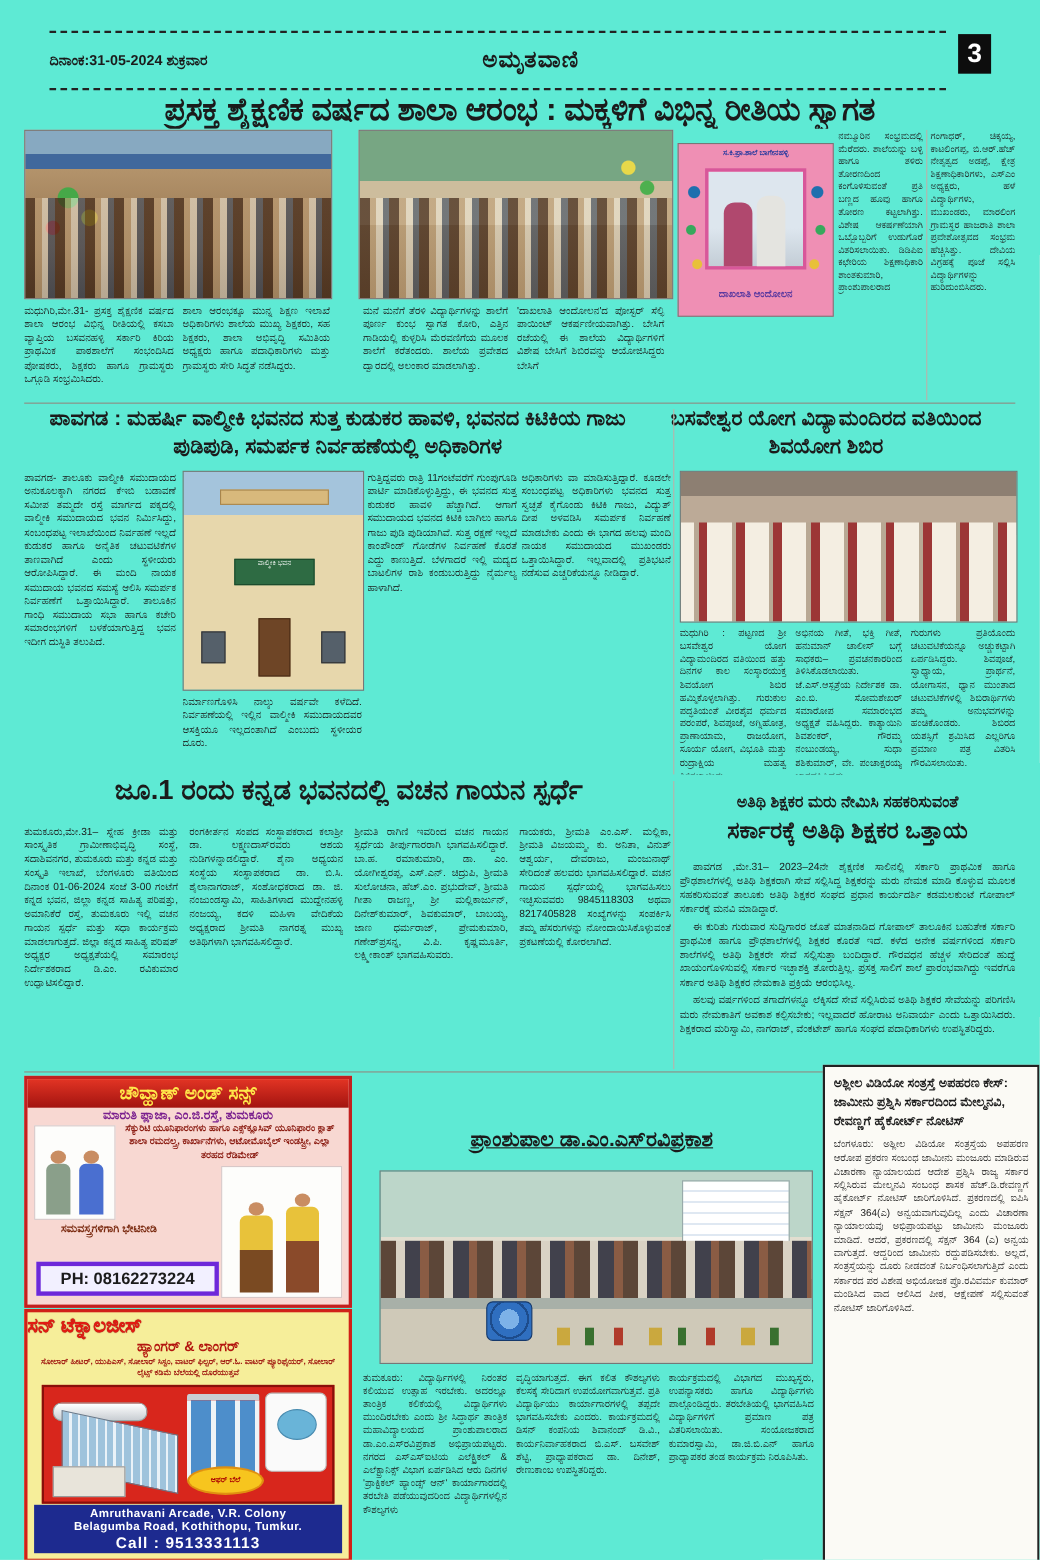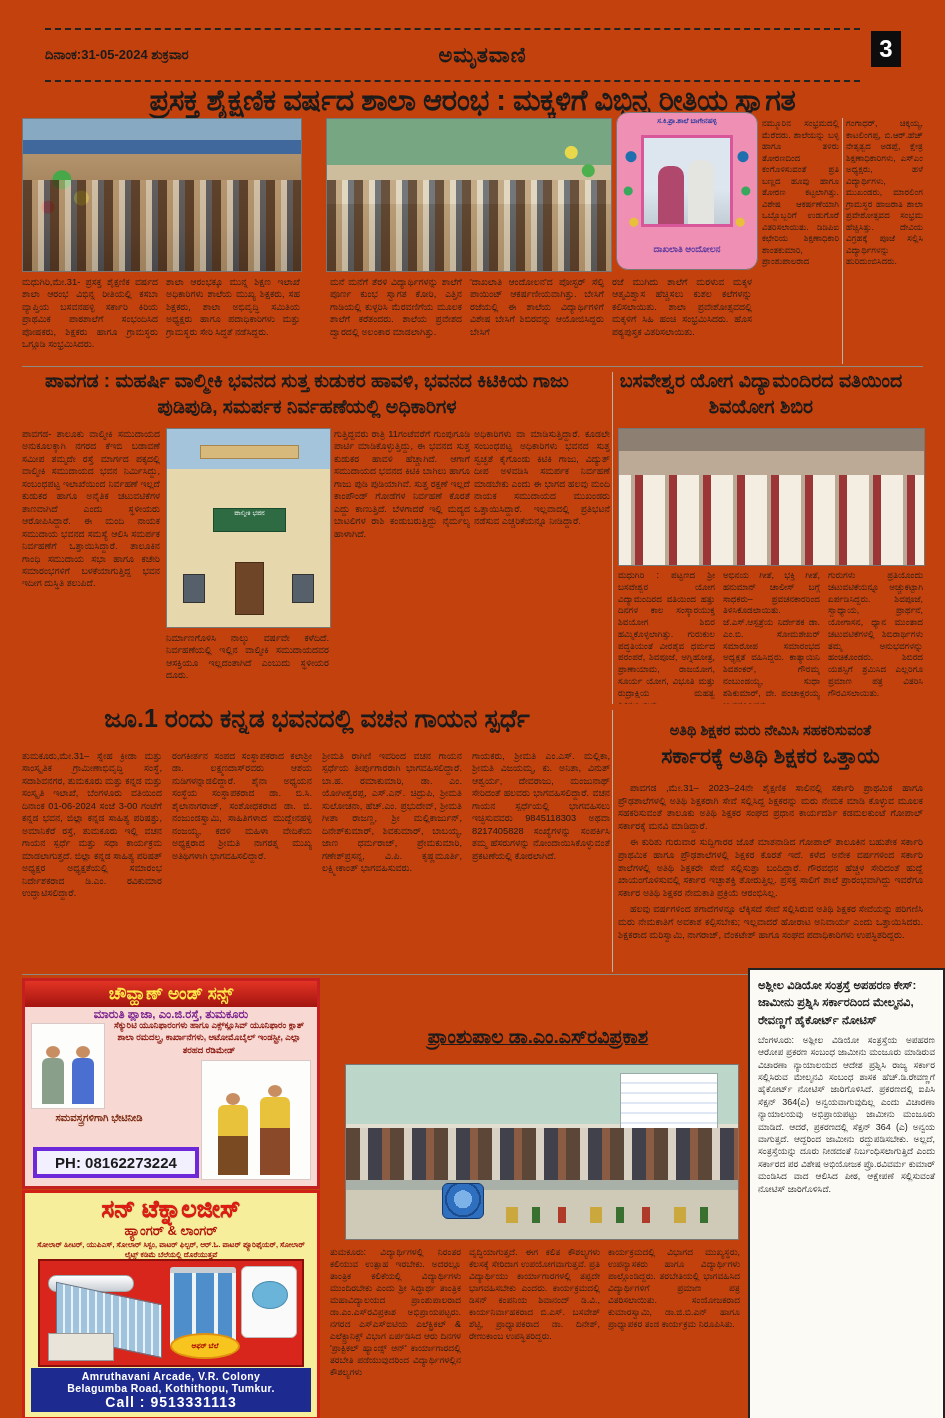--- a/index.html
+++ b/index.html
@@ -1,27 +1,27 @@
 <!DOCTYPE html>
 <html><head>
 <meta charset="utf-8">
 <style>
   html,body{margin:0;padding:0;}
   body{background:#e8e6e0;font-family:"Liberation Sans","DejaVu Sans",sans-serif;}
-  #page{position:relative;width:945px;height:1418px;background:#c2410c;margin:0 auto;overflow:hidden;color:#1b1b1b;}
+  #page{position:relative;width:945px;height:1418px;background:#5eead4;margin:0 auto;overflow:hidden;color:#1b1b1b;}
   .abs{position:absolute;}
   
   .masthead{left:45px;top:28px;width:815px;height:50px;border-top:2px dashed #222;border-bottom:2px dashed #222;display:flex;align-items:center;}
   .m-date{font-size:13px;font-weight:bold;width:260px;}
   .m-title{font-size:21px;font-weight:bold;flex:1;text-align:center;letter-spacing:1px;}
   .m-sp{width:200px;}
   .pagebox{left:871px;top:31px;width:30px;height:36px;background:#0d0d0d;color:#fff;font-size:24px;font-weight:bold;display:flex;align-items:center;justify-content:center;}
   
   .h1{left:22px;top:84px;width:901px;font-size:29px;font-weight:bold;text-align:center;white-space:nowrap;letter-spacing:-.5px;overflow:hidden;}
-  .h2wrap{left:26px;top:368px;width:897px;display:flex;gap:14px;}
+  .h2wrap{left:26px;top:368px;width:897px;display:flex;gap:4px;}
   .h2l{width:562px;font-size:19px;font-weight:bold;text-align:center;line-height:1.35;}
   .h2r{width:318px;font-size:19px;font-weight:bold;text-align:center;line-height:1.35;}
   .h3{left:22px;top:704px;width:590px;font-size:25px;font-weight:bold;text-align:center;white-space:nowrap;overflow:hidden;}
   .kick{font-weight:bold;text-align:center;}
   
   .bt{font-size:9.3px;line-height:1.34;text-align:justify;overflow:hidden;word-break:break-word;}
   .bt p{margin:0 0 4px;text-indent:12px;}
   .two-col{column-count:2;column-gap:7px;column-rule:1px solid #b9b4aa;}
   .rule-h{background:#8f8a80;height:1px;}
   .rule-v{background:#b9b4aa;width:1px;}
@@ -57,21 +57,21 @@
   .ad1{left:22px;top:978px;width:292px;height:205px;border:3px solid #c3201f;background:#f8d8d2;}
   .ad1-band{background:linear-gradient(#e23424,#a31410);color:#ffe84a;font-weight:bold;font-size:17px;text-align:center;padding:3px 0;}
   .ad1-addr{color:#7a1f8e;font-weight:bold;text-align:center;font-size:11.5px;padding:1px 0;}
   .kidbox{position:absolute;background:#fdfdfb;border:1px solid #d8c8c8;}
   .fig{position:absolute;bottom:4px;border-radius:6px 6px 0 0;}
   .fig::before{content:"";position:absolute;top:-12px;left:50%;transform:translateX(-50%);width:14px;height:12px;border-radius:50%;background:#c98d62;}
   .ad1-lines{position:absolute;left:84px;top:38px;width:200px;font-size:8.6px;color:#8a1a10;text-align:center;font-weight:bold;line-height:1.45;}
   .ad1-visit{position:absolute;left:14px;top:128px;width:120px;font-size:10px;color:#7a2a10;font-weight:bold;text-align:center;line-height:1.7;}
   .ad1-phone{position:absolute;left:8px;bottom:8px;width:158px;background:#f2f0ff;border:4px solid #6d28d9;color:#1b1b1b;font-weight:bold;font-size:15px;text-align:center;padding:3px 0;}
   .ad2{left:22px;top:1190px;width:292px;height:224px;border:3px solid #d02018;background:#f6ee9a;}
-  .ad2-title{color:#e21b12;font-weight:800;font-size:24px;text-align:center;margin-top:2px;text-shadow:0 0 1px #7a0c08;}
+  .ad2-title{color:#e21b12;font-weight:800;font-size:18px;margin-top:2px;text-shadow:0 0 1px #7a0c08;}
   .ad2-sub{color:#b3150e;font-weight:bold;font-size:13px;text-align:center;}
   .ad2-small{color:#a01810;font-size:7.4px;text-align:center;line-height:1.35;padding:1px 10px 0;font-weight:bold;}
   .ad2-panel{position:absolute;left:13px;top:66px;width:262px;height:104px;background:#d8261c;border:2px solid #8a0f0a;}
   .ht-tank{position:absolute;left:8px;top:14px;width:84px;height:15px;background:linear-gradient(#ffffff,#c9ced3);border-radius:8px;border:1px solid #9aa;}
   .ht-panel{position:absolute;left:16px;top:32px;width:104px;height:52px;background:repeating-linear-gradient(90deg,#9fc3dc 0 6px,#eaf2f8 6px 8px);transform:skewY(12deg);border:1px solid #678;}
   .flt{position:absolute;left:130px;top:6px;width:66px;height:74px;background:linear-gradient(90deg,#eef3f6 0 4px,#4d8ecb 4px 22px,#eef3f6 22px 26px,#4d8ecb 26px 44px,#eef3f6 44px 48px,#4d8ecb 48px 62px,#eef3f6 62px 66px);border-top:6px solid #c9ced3;border-radius:3px;}
   .ro{position:absolute;right:5px;top:5px;width:54px;height:70px;background:#fafafa;border-radius:6px;border:1px solid #bbb;}
   .ro::before{content:"";position:absolute;left:10px;top:14px;width:34px;height:26px;border-radius:50%;background:#69b4d8;border:1px solid #4a8cb0;}
   .ctrl{position:absolute;left:8px;bottom:4px;width:64px;height:26px;background:#e8e4da;border:1px solid #999;}
   .badge{position:absolute;right:64px;bottom:8px;width:66px;height:22px;background:#f7c51e;border-radius:50%;color:#a00;font-size:7px;font-weight:bold;text-align:center;line-height:22px;box-shadow:0 0 0 2px #e09010;}
@@ -93,32 +93,31 @@
   <div class="abs pagebox">3</div>
 
   <div class="abs h1">ಪ್ರಸಕ್ತ ಶೈಕ್ಷಣಿಕ ವರ್ಷದ ಶಾಲಾ ಆರಂಭ :  ಮಕ್ಕಳಿಗೆ ವಿಭಿನ್ನ ರೀತಿಯ ಸ್ವಾಗತ</div>
 
   <div class="abs ph ph1" style="left:22px;top:118px;width:278px;height:152px;" title="ಶಾಲಾ ಆರಂಭೋತ್ಸವದಲ್ಲಿ ಪೋಷಕರು ಹಾಗೂ ಗ್ರಾಮಸ್ಥರು">
     <div class="crowd"></div>
   </div>
   <div class="abs ph ph2" style="left:326px;top:118px;width:284px;height:152px;" title="ಎತ್ತಿನ ಗಾಡಿಯಲ್ಲಿ ವಿದ್ಯಾರ್ಥಿಗಳ ಮೆರವಣಿಗೆ">
     <div class="crowd"></div>
   </div>
-  <div class="abs ph pf" style="left:616px;top:112px;width:140px;height:156px;border-radius:12px;" title="ದಾಖಲಾತಿ ಆಂದೋಲನ ಸೆಲ್ಫಿ ಪಾಯಿಂಟ್">
+  <div class="abs ph pf" style="left:616px;top:130px;width:140px;height:156px;" title="ದಾಖಲಾತಿ ಆಂದೋಲನ ಸೆಲ್ಫಿ ಪಾಯಿಂಟ್">
     <div class="pf-top">ಸ.ಕಿ.ಪ್ರಾ.ಶಾಲೆ ಬಾಗೇನಹಳ್ಳಿ</div>
     <div class="pf-frame"></div>
     <div class="pf-bot">ದಾಖಲಾತಿ ಆಂದೋಲನ</div>
   </div>
   <div class="abs bt two-col" style="left:762px;top:118px;width:161px;height:246px;font-size:8.6px;">ನಮ್ಮೂರಿನ ಸಂಭ್ರಮದಲ್ಲಿ ಮೆರೆದರು. ಶಾಲೆಯನ್ನು ಬಳ್ಳಿ ಹಾಗೂ ತಳಿರು ತೋರಣದಿಂದ ಕಂಗೊಳಿಸುವಂತೆ ಪ್ರತಿ ಬಣ್ಣದ ಹೂವು ಹಾಗೂ ತೋರಣ ಕಟ್ಟಲಾಗಿತ್ತು. ವಿಶೇಷ ಆಕರ್ಷಣೆಯಾಗಿ ಒಬ್ಬೊಬ್ಬರಿಗೆ ಉಡುಗೊರೆ ವಿತರಿಸಲಾಯಿತು. ಡಿಡಿಪಿಐ ಕಛೇರಿಯ ಶಿಕ್ಷಣಾಧಿಕಾರಿ ಶಾಂತಕುಮಾರಿ, ಪ್ರಾಂಶುಪಾಲರಾದ ಗಂಗಾಧರ್, ಚಿಕ್ಕಯ್ಯ, ಕಾಟಲಿಂಗಪ್ಪ, ಬಿ.ಆರ್.ಹೆಚ್ ನೇತೃತ್ವದ ಅಡಪ್ಪೆ, ಕ್ಷೇತ್ರ ಶಿಕ್ಷಣಾಧಿಕಾರಿಗಳು, ಎಸ್‌ಎಂ ಅಧ್ಯಕ್ಷರು, ಹಳೆ ವಿದ್ಯಾರ್ಥಿಗಳು, ಮುಖಂಡರು, ಮಾರಲಿಂಗ ಗ್ರಾಮಸ್ಥರ ಹಾಜರಾತಿ ಶಾಲಾ ಪ್ರವೇಶೋತ್ಸವದ ಸಂಭ್ರಮ ಹೆಚ್ಚಿಸಿತ್ತು. ದೇವಿಯ ವಿಗ್ರಹಕ್ಕೆ ಪೂಜೆ ಸಲ್ಲಿಸಿ ವಿದ್ಯಾರ್ಥಿಗಳನ್ನು ಹುರಿದುಂಬಿಸಿದರು.</div>
 
   <div class="abs bt" style="left:22px;top:276px;width:136px;height:88px;">ಮಧುಗಿರಿ,ಮೇ.31- ಪ್ರಸಕ್ತ ಶೈಕ್ಷಣಿಕ ವರ್ಷದ ಶಾಲಾ ಆರಂಭ ವಿಭಿನ್ನ ರೀತಿಯಲ್ಲಿ ಕಸಬಾ ವ್ಯಾಪ್ತಿಯ ಬಸವನಹಳ್ಳಿ ಸರ್ಕಾರಿ ಕಿರಿಯ ಪ್ರಾಥಮಿಕ ಪಾಠಶಾಲೆಗೆ ಸಂಭಂದಿಸಿದ ಪೋಷಕರು, ಶಿಕ್ಷಕರು ಹಾಗೂ ಗ್ರಾಮಸ್ಥರು ಒಗ್ಗೂಡಿ ಸಂಭ್ರಮಿಸಿದರು.</div>
   <div class="abs bt" style="left:166px;top:276px;width:134px;height:88px;">ಶಾಲಾ ಆರಂಭಕ್ಕೂ ಮುನ್ನ ಶಿಕ್ಷಣ ಇಲಾಖೆ ಅಧಿಕಾರಿಗಳು ಶಾಲೆಯ ಮುಖ್ಯ ಶಿಕ್ಷಕರು, ಸಹ ಶಿಕ್ಷಕರು, ಶಾಲಾ ಅಭಿವೃದ್ಧಿ ಸಮಿತಿಯ ಅಧ್ಯಕ್ಷರು ಹಾಗೂ ಪದಾಧಿಕಾರಿಗಳು ಮತ್ತು ಗ್ರಾಮಸ್ಥರು ಸೇರಿ ಸಿದ್ಧತೆ ನಡೆಸಿದ್ದರು.</div>
   <div class="abs bt" style="left:330px;top:276px;width:132px;height:88px;">ಮನೆ ಮನೆಗೆ ತೆರಳಿ ವಿದ್ಯಾರ್ಥಿಗಳನ್ನು ಶಾಲೆಗೆ ಪೂರ್ಣ ಕುಂಭ ಸ್ವಾಗತ ಕೋರಿ, ಎತ್ತಿನ ಗಾಡಿಯಲ್ಲಿ ಕುಳ್ಳರಿಸಿ ಮೆರವಣಿಗೆಯ ಮೂಲಕ ಶಾಲೆಗೆ ಕರೆತಂದರು. ಶಾಲೆಯ ಪ್ರವೇಶದ ದ್ವಾರದಲ್ಲಿ ಅಲಂಕಾರ ಮಾಡಲಾಗಿತ್ತು.</div>
   <div class="abs bt" style="left:470px;top:276px;width:134px;height:88px;">'ದಾಖಲಾತಿ ಆಂದೋಲನ'ದ ಪೋಸ್ಟರ್ ಸೆಲ್ಫಿ ಪಾಯಿಂಟ್ ಆಕರ್ಷಣೀಯವಾಗಿತ್ತು. ಬೇಸಿಗೆ ರಜೆಯಲ್ಲಿ ಈ ಶಾಲೆಯ ವಿದ್ಯಾರ್ಥಿಗಳಿಗೆ ವಿಶೇಷ ಬೇಸಿಗೆ ಶಿಬಿರವನ್ನು ಆಯೋಜಿಸಿದ್ದರು ಬೇಸಿಗೆ</div>
-  <div class="abs bt" style="left:612px;top:276px;width:140px;height:88px;">ರಜೆ ಮುಗಿದು ಶಾಲೆಗೆ ಮರಳುವ ಮಕ್ಕಳ ಆತ್ಮವಿಶ್ವಾಸ ಹೆಚ್ಚಿಸಲು ಕುಶಲ ಕಲೆಗಳನ್ನು ಕಲಿಸಲಾಯಿತು. ಶಾಲಾ ಪ್ರವೇಶೋತ್ಸವದಲ್ಲಿ ಮಕ್ಕಳಿಗೆ ಸಿಹಿ ಹಂಚಿ ಸಂಭ್ರಮಿಸಿದರು. ಹೊಸ ಪಠ್ಯಪುಸ್ತಕ ವಿತರಿಸಲಾಯಿತು.</div>
 
   <div class="abs rule-h" style="left:22px;top:366px;width:901px;"></div>
 
   <div class="abs h2wrap">
     <div class="h2l">ಪಾವಗಡ : ಮಹರ್ಷಿ ವಾಲ್ಮೀಕಿ ಭವನದ ಸುತ್ತ ಕುಡುಕರ ಹಾವಳಿ, ಭವನದ ಕಿಟಿಕಿಯ ಗಾಜು ಪುಡಿಪುಡಿ, ಸಮರ್ಪಕ ನಿರ್ವಹಣೆಯಲ್ಲಿ ಅಧಿಕಾರಿಗಳ</div>
     <div class="h2r">ಬಸವೇಶ್ವರ ಯೋಗ ವಿದ್ಯಾಮಂದಿರದ ವತಿಯಿಂದ ಶಿವಯೋಗ ಶಿಬಿರ</div>
   </div>
 
   <div class="abs bt" style="left:22px;top:428px;width:138px;height:276px;">ಪಾವಗಡ- ತಾಲೂಕು ವಾಲ್ಮೀಕಿ ಸಮುದಾಯದ ಅನುಕೂಲಕ್ಕಾಗಿ ನಗರದ ಕೆಇಬಿ ಬಡಾವಣೆ ಸಮೀಪ ತಮ್ಮದೇ ರಸ್ತೆ ಮಾರ್ಗದ ಪಕ್ಕದಲ್ಲಿ ವಾಲ್ಮೀಕಿ ಸಮುದಾಯದ ಭವನ ನಿರ್ಮಿಸಿದ್ದು, ಸಂಬಂಧಪಟ್ಟ ಇಲಾಖೆಯಿಂದ ನಿರ್ವಹಣೆ ಇಲ್ಲದೆ ಕುಡುಕರ ಹಾಗೂ ಅನೈತಿಕ ಚಟುವಟಿಕೆಗಳ ತಾಣವಾಗಿದೆ ಎಂದು ಸ್ಥಳೀಯರು ಆರೋಪಿಸಿದ್ದಾರೆ. ಈ ಮಂದಿ ನಾಯಕ ಸಮುದಾಯ ಭವನದ ಸಮಸ್ಯೆ ಆಲಿಸಿ ಸಮರ್ಪಕ ನಿರ್ವಹಣೆಗೆ ಒತ್ತಾಯಿಸಿದ್ದಾರೆ. ತಾಲೂಕಿನ ಗಾಂಧಿ ಸಮುದಾಯ ಸಭಾ ಹಾಗೂ ಕಚೇರಿ ಸಮಾರಂಭಗಳಿಗೆ ಬಳಕೆಯಾಗುತ್ತಿದ್ದ ಭವನ ಇದೀಗ ದುಸ್ಥಿತಿ ತಲುಪಿದೆ.</div>
   <div class="abs ph bld" style="left:166px;top:428px;width:163px;height:198px;" title="ವಾಲ್ಮೀಕಿ ಭವನದ ಕಟ್ಟಡ">

